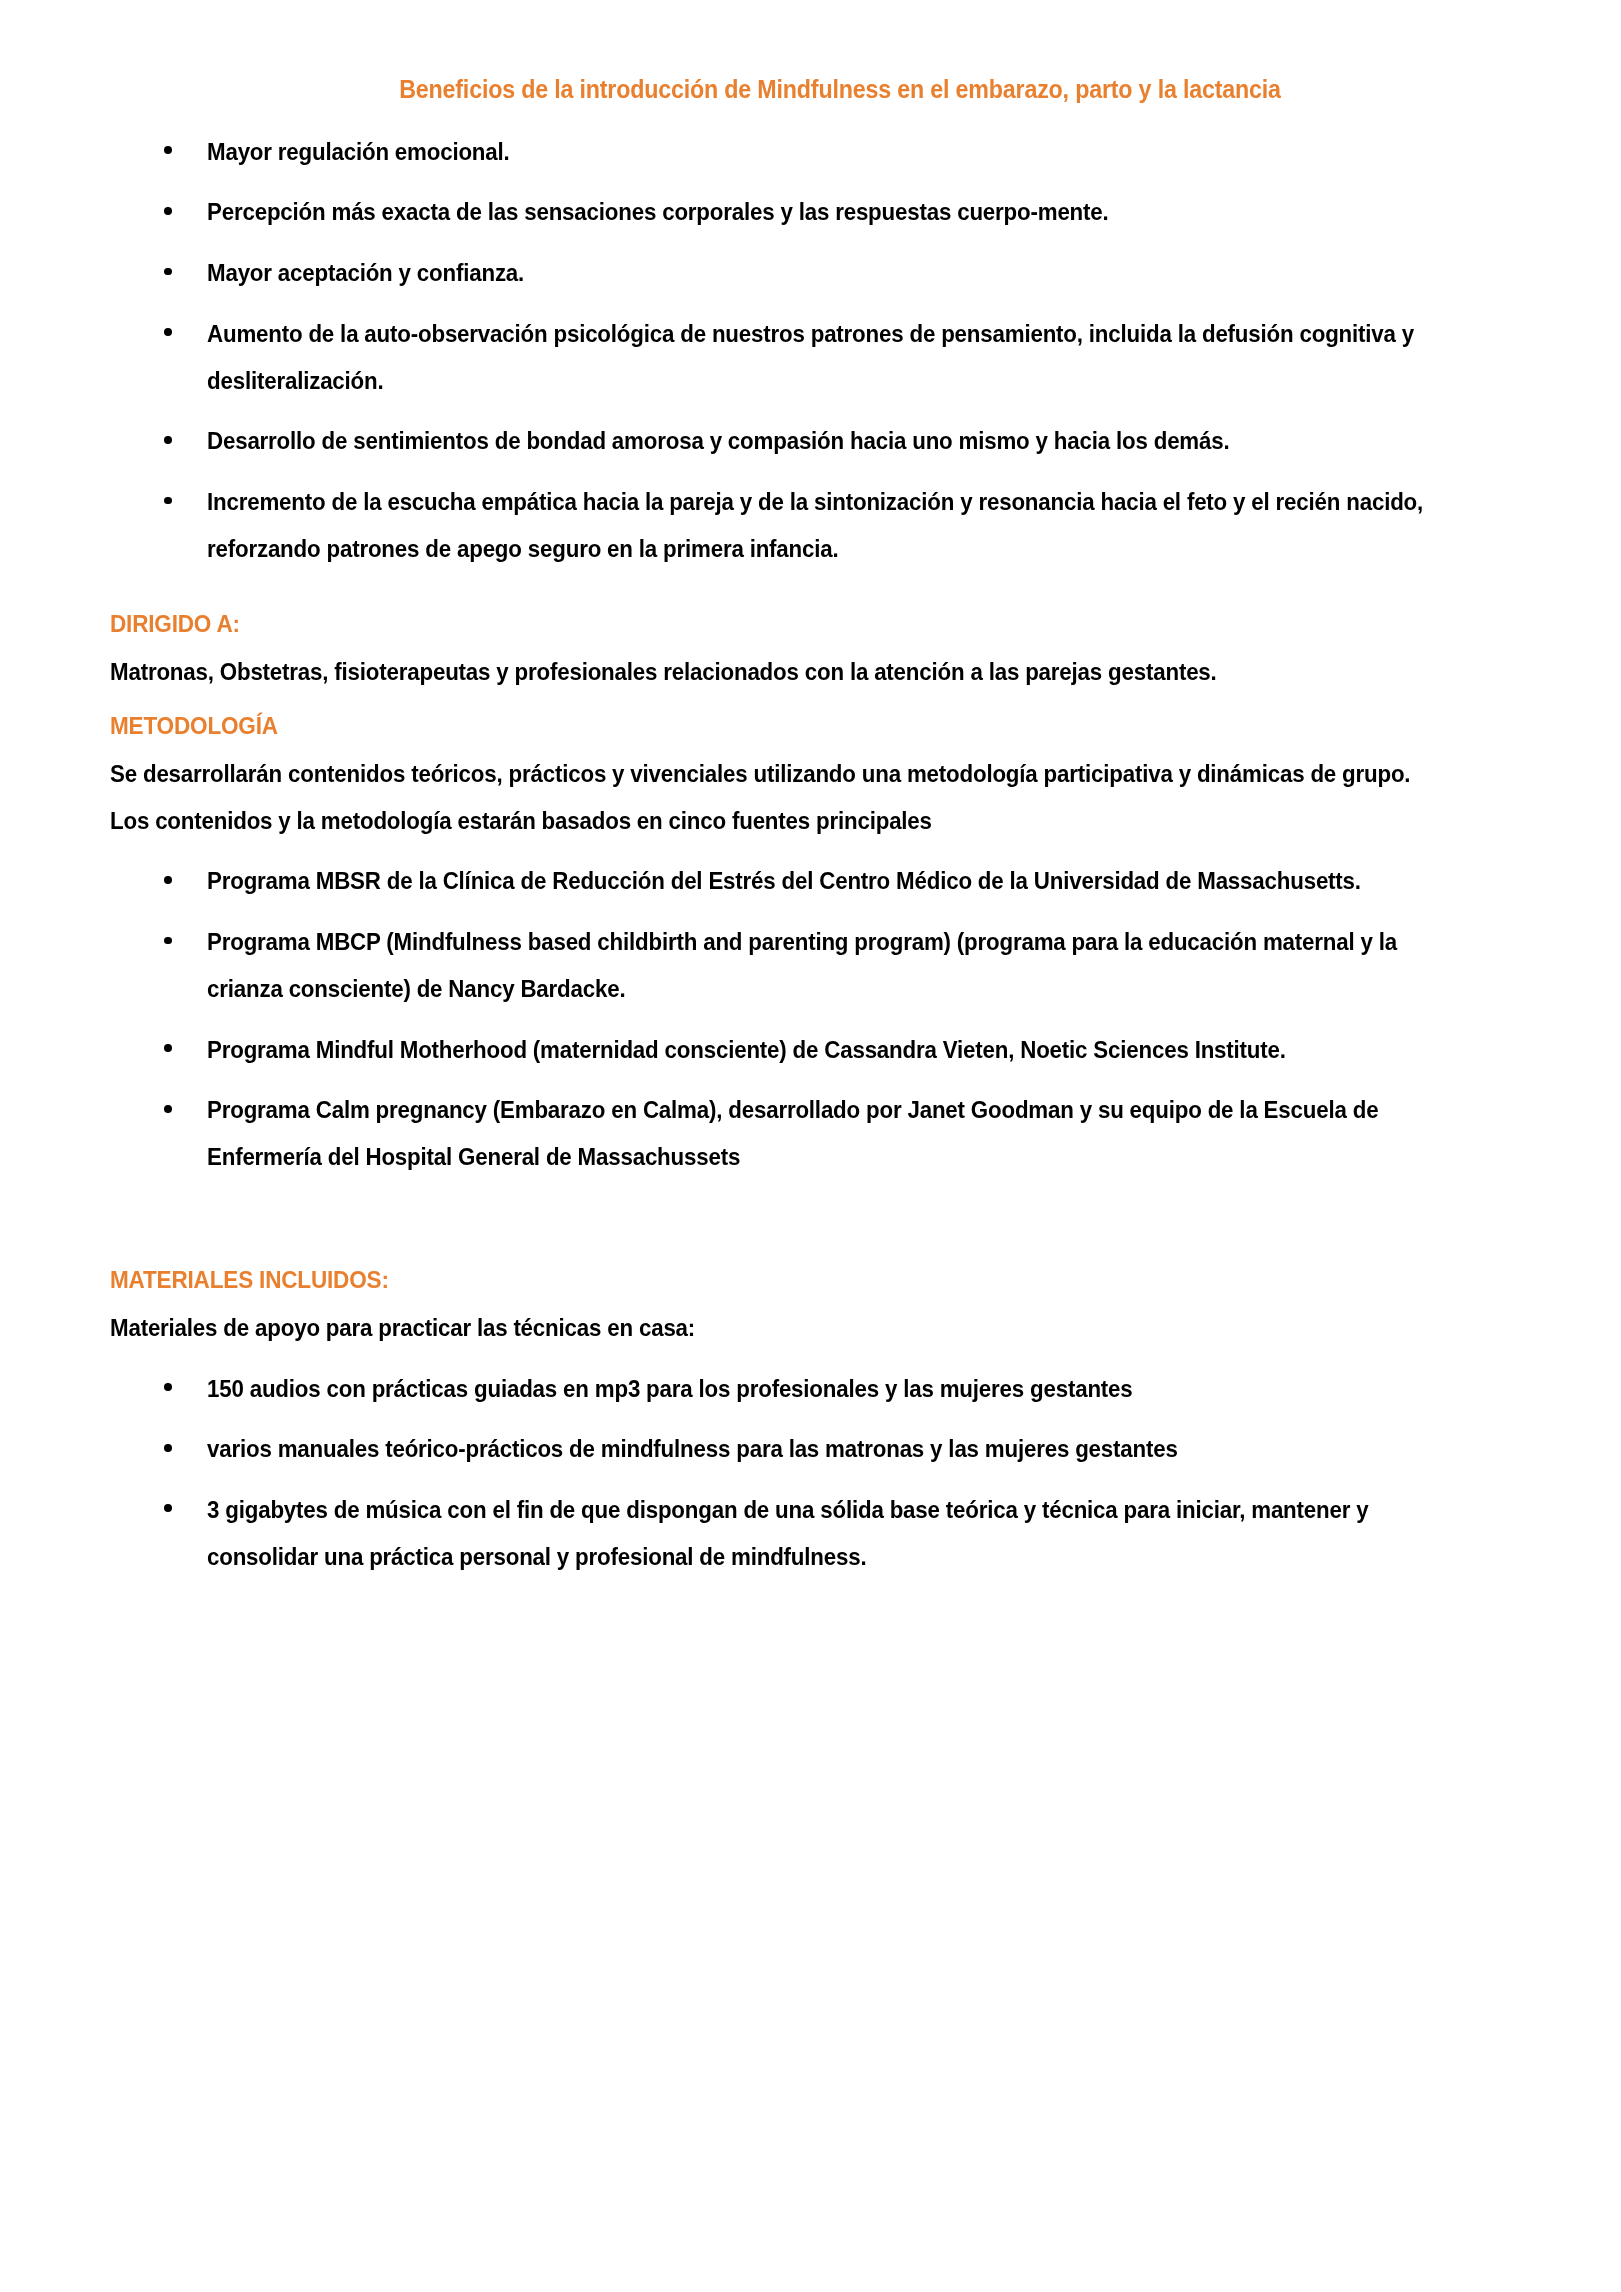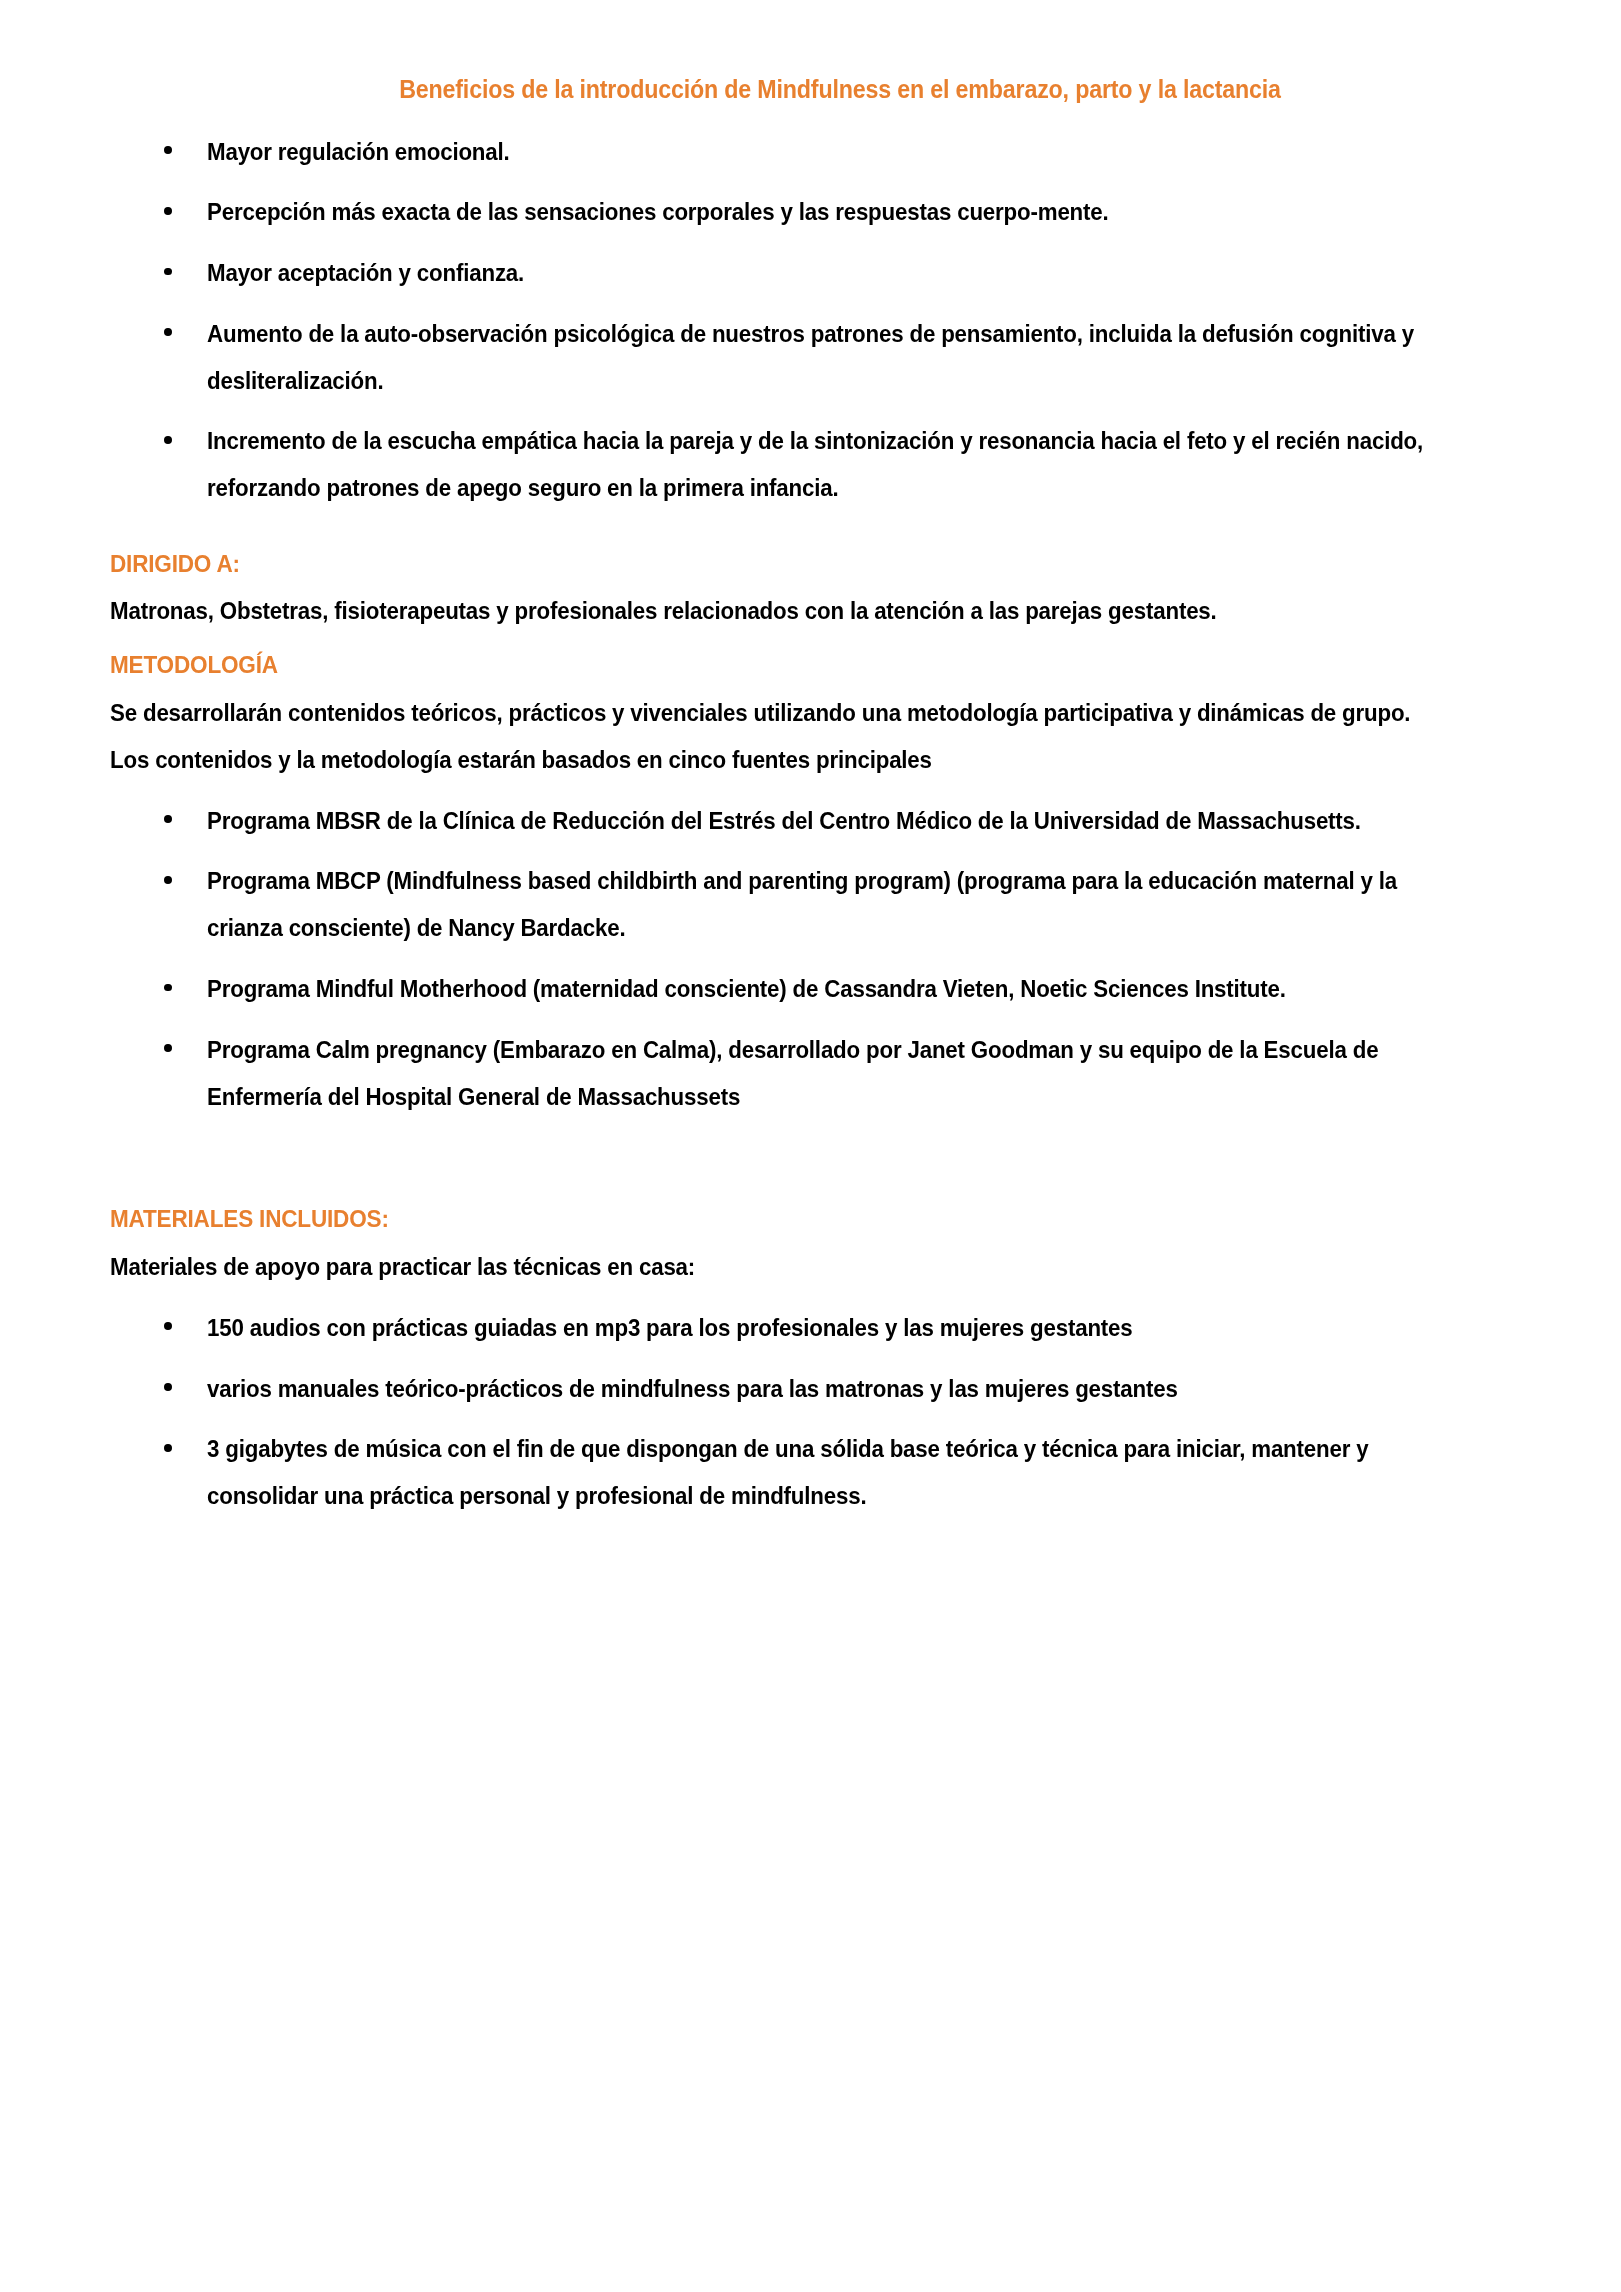--- a/index.html
+++ b/index.html
@@ -125,20 +125,24 @@
       <li>
         <span class="bullet-marker"></span>
         <span class="bullet-text">Mayor aceptación y confianza.</span>
       </li>
       <li>
         <span class="bullet-marker"></span>
         <span class="bullet-text">Aumento de la auto-observación psicológica de nuestros patrones de pensamiento, incluida la defusión cognitiva y desliteralización.</span>
       </li>
       <li>
         <span class="bullet-marker"></span>
+        <span class="bullet-text">Desarrollo de sentimientos de bondad amorosa y compasión hacia uno mismo y hacia los demás.</span>
+      </li>
+      <li>
+        <span class="bullet-marker"></span>
         <span class="bullet-text">Incremento de la escucha empática hacia la pareja y de la sintonización y resonancia hacia el feto y el recién nacido, reforzando patrones de apego seguro en la primera infancia.</span>
       </li>
     </ul>
 
     <div class="gap-md"></div>
 
     <h2 class="section-heading">DIRIGIDO A:</h2>
     <div class="gap-xs"></div>
     <p class="para justify">Matronas, Obstetras, fisioterapeutas y profesionales relacionados con la atención a las parejas gestantes.</p>
 

